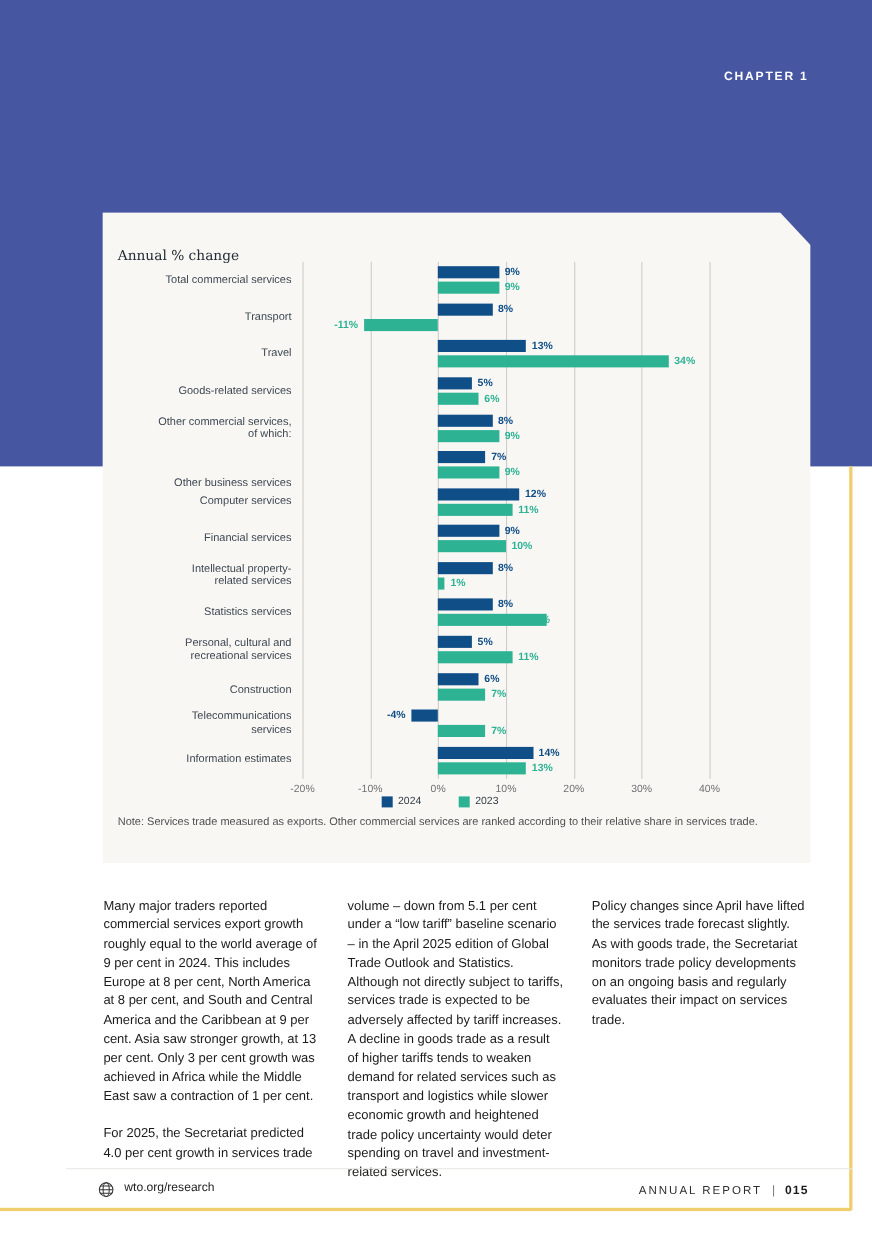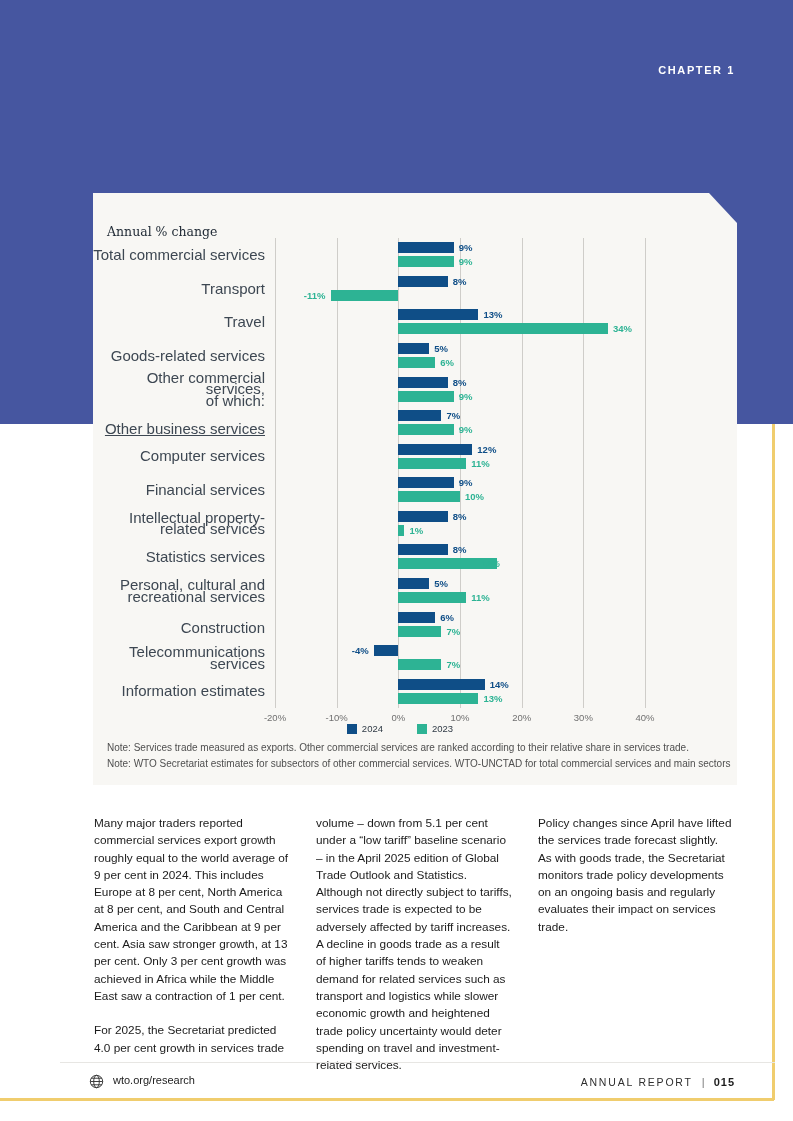--- a/index.html
+++ b/index.html
@@ -22,21 +22,21 @@
              color:#212b36;}
   .fig-title .pfx{font-weight:bold;margin-right:4px;}
   .fig-subtitle{position:absolute;left:14px;top:31px;font-family:"DejaVu Serif",serif;font-size:12.5px;
                 color:#212b36;}
 
   
   .chart{position:absolute;left:0;top:0;width:644px;height:592px;}
   .gridline{position:absolute;width:1px;background:#cfcdc9;}
   .tick{position:absolute;font-size:9.5px;color:#707070;transform:translateX(-50%);white-space:nowrap;}
   .cat-label{position:absolute;left:0;width:172px;display:flex;align-items:center;justify-content:flex-end;
-             text-align:right;font-size:15px;line-height:11.5px;color:#3d4752;white-space:pre-line;}
+             text-align:right;font-size:10px;line-height:11.5px;color:#3d4752;white-space:pre-line;}
   .bar{position:absolute;height:11px;}
   .vlabel{position:absolute;height:11px;line-height:11px;font-size:9.5px;font-weight:bold;white-space:nowrap;}
   .legend{position:absolute;left:0;top:530px;width:614px;display:flex;justify-content:center;gap:34px;}
   .legend-item{display:flex;align-items:center;gap:5px;}
   .legend-swatch{width:10px;height:10px;display:inline-block;}
   .legend-label{font-size:9.5px;color:#2f3a45;}
 
   .notes{position:absolute;left:14px;top:547px;font-size:10px;line-height:16px;color:#4f4f4f;}
 
   
@@ -102,21 +102,21 @@
         <div class="bar" style="left: 305.333px; top: 150px; width: 30.8333px; background: rgb(15, 78, 135);"></div>
         <div class="vlabel" style="top: 150px; color: rgb(15, 78, 135); left: 341.167px;">5%</div>
         <div class="bar" style="left: 305.333px; top: 164px; width: 37px; background: rgb(45, 179, 148);"></div>
         <div class="vlabel" style="top: 164px; color: rgb(45, 179, 148); left: 347.333px;">6%</div>
         <div class="cat-label" style="top: 180.071px; height: 32px;">Other commercial services,
 of which:</div>
         <div class="bar" style="left: 305.333px; top: 183.571px; width: 49.3333px; background: rgb(15, 78, 135);"></div>
         <div class="vlabel" style="top: 183.571px; color: rgb(15, 78, 135); left: 359.667px;">8%</div>
         <div class="bar" style="left: 305.333px; top: 197.571px; width: 55.5px; background: rgb(45, 179, 148);"></div>
         <div class="vlabel" style="top: 197.571px; color: rgb(45, 179, 148); left: 365.833px;">9%</div>
-        <div class="cat-label" style="top: 220px; height: 32px; text-decoration: underline;">Other business services</div>
+        <div class="cat-label" style="top: 231px; height: 32px;">Other business services</div>
         <div class="bar" style="left: 305.333px; top: 217.143px; width: 43.1667px; background: rgb(15, 78, 135);"></div>
         <div class="vlabel" style="top: 217.143px; color: rgb(15, 78, 135); left: 353.5px;">7%</div>
         <div class="bar" style="left: 305.333px; top: 231.143px; width: 55.5px; background: rgb(45, 179, 148);"></div>
         <div class="vlabel" style="top: 231.143px; color: rgb(45, 179, 148); left: 365.833px;">9%</div>
         <div class="cat-label" style="top: 247.214px; height: 32px;">Computer services</div>
         <div class="bar" style="left: 305.333px; top: 250.714px; width: 74px; background: rgb(15, 78, 135);"></div>
         <div class="vlabel" style="top: 250.714px; color: rgb(15, 78, 135); left: 384.333px;">12%</div>
         <div class="bar" style="left: 305.333px; top: 264.714px; width: 67.8333px; background: rgb(45, 179, 148);"></div>
         <div class="vlabel" style="top: 264.714px; color: rgb(45, 179, 148); left: 378.167px;">11%</div>
         <div class="cat-label" style="top: 280.786px; height: 32px;">Financial services</div>
@@ -164,21 +164,20 @@
           </span>
           <span class="legend-item">
             <span class="legend-swatch" style="background: rgb(45, 179, 148);"></span>
             <span class="legend-label">2023</span>
           </span>
         </div>
       </div>
 
     <div class="notes">
       <div>Note: Services trade measured as exports. Other commercial services are ranked according to their relative share in services trade.</div>
-      <div>Note: WTO Secretariat estimates for subsectors of other commercial services. WTO-UNCTAD for total commercial services and main sectors</div>
     </div>
   </div>
 
   <div class="body-cols">
     <div>
       <p>Many major traders reported commercial services export growth roughly equal to the world average of 9 per cent in 2024. This includes Europe at 8 per cent, North America at 8 per cent, and South and Central America and the Caribbean at 9 per cent. Asia saw stronger growth, at 13 per cent. Only 3 per cent growth was achieved in Africa while the Middle East saw a contraction of 1 per cent.</p>
       <p>For 2025, the Secretariat predicted 4.0 per cent growth in services trade</p>
     </div>
     <div>
       <p>volume – down from 5.1 per cent under a “low tariff” baseline scenario – in the April 2025 edition of Global Trade Outlook and Statistics. Although not directly subject to tariffs, services trade is expected to be adversely affected by tariff increases. A decline in goods trade as a result of higher tariffs tends to weaken demand for related services such as transport and logistics while slower economic growth and heightened trade policy uncertainty would deter spending on travel and investment-related services.</p>

